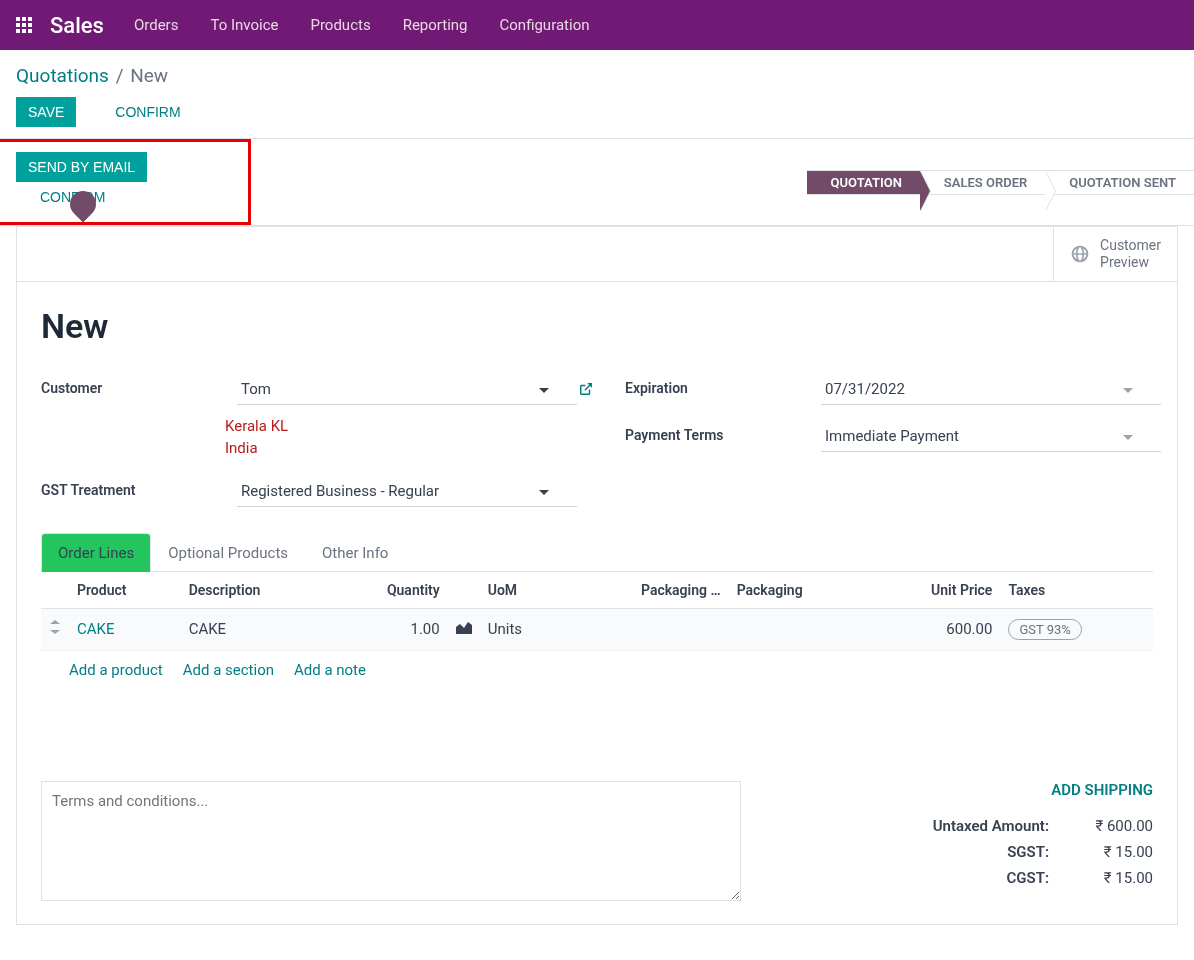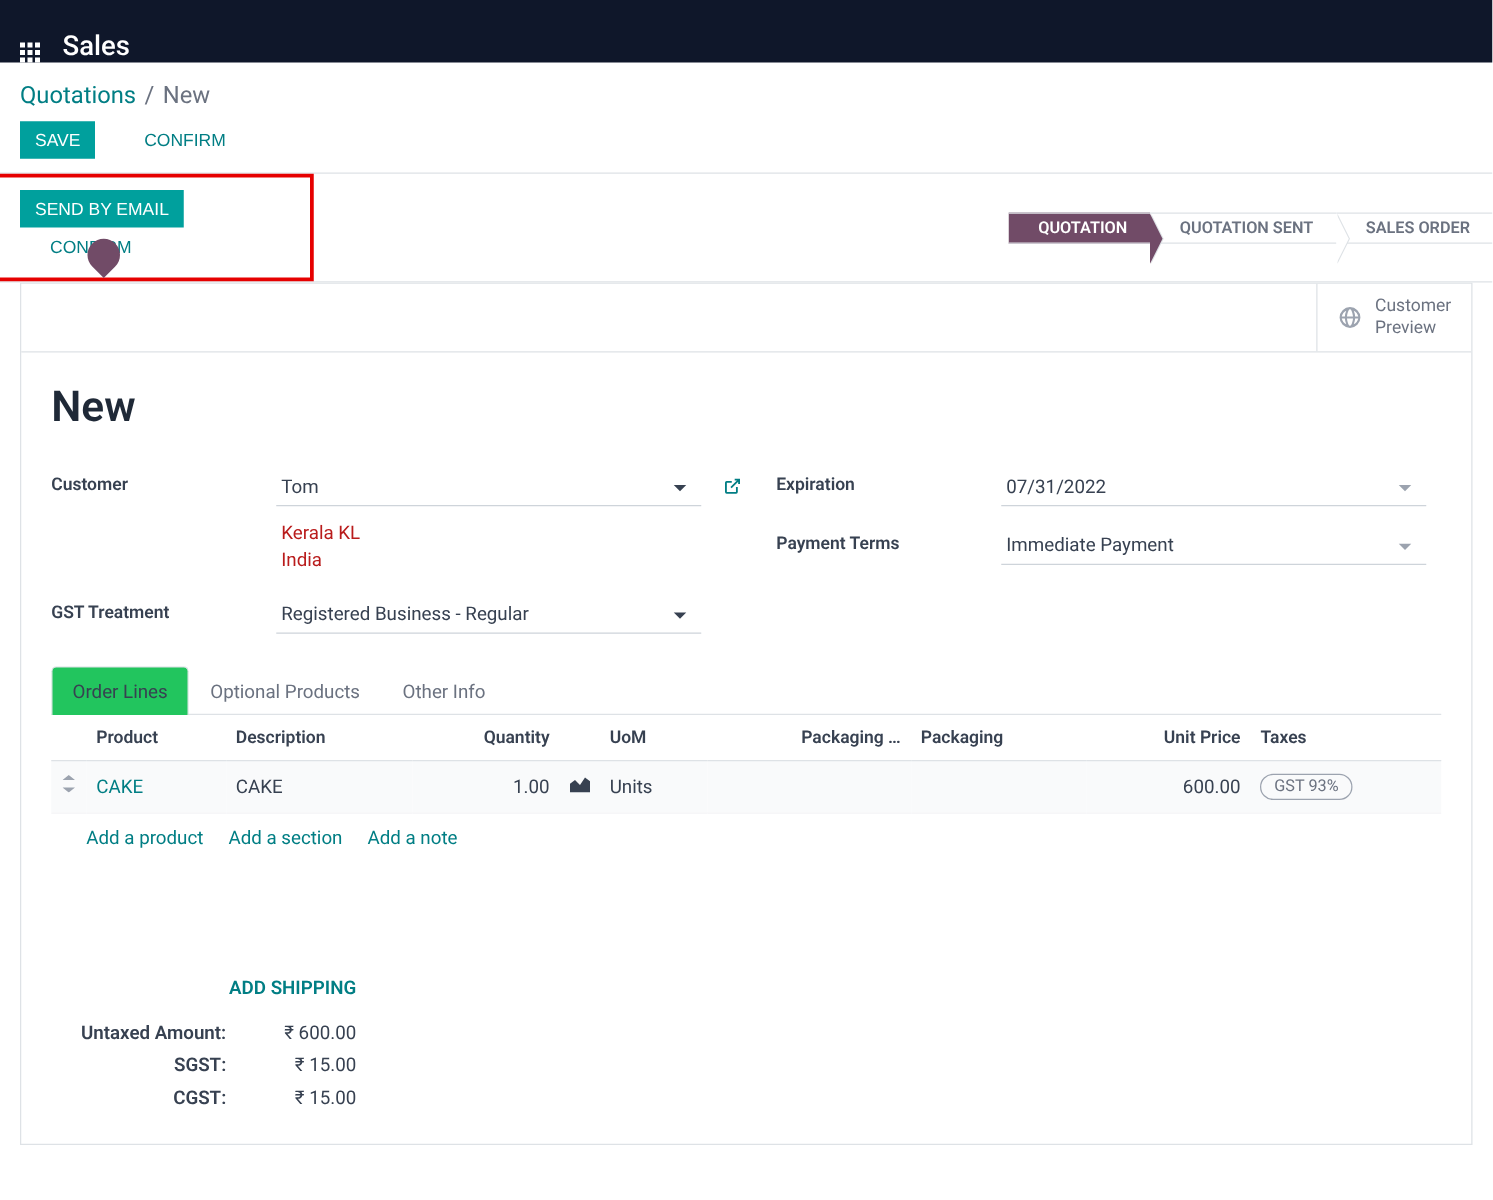--- a/index.html
+++ b/index.html
@@ -1,18 +1,18 @@
 <!DOCTYPE html>
 <html><head>
 <meta charset="utf-8">
 <style>
 * { box-sizing: border-box; margin: 0; padding: 0; }
 body { font-family: -apple-system, BlinkMacSystemFont, "Segoe UI", Roboto, sans-serif; font-size: 14px; color: #374151; background: #fff; }
 
-.top-nav { background: #0f172a; height: 50px; display: flex; align-items: flex-end; padding: 0 16px; color: #fff; }
+.top-nav { background: #701a75; height: 50px; display: flex; align-items: center; padding: 0 16px; color: #fff; }
 .apps-icon { display: grid; grid-template-columns: repeat(3, 4px); grid-template-rows: repeat(3, 4px); gap: 2px; margin-right: 18px; cursor: pointer; }
 .apps-icon span { background: #fff; width: 4px; height: 4px; }
 .module-name { font-size: 22px; font-weight: 500; margin-right: 30px; }
 .nav-menu { display: flex; gap: 32px; }
 .nav-menu a { color: #E8D9E3; text-decoration: none; font-size: 15px; cursor: pointer; }
 
 .breadcrumb-row { padding: 14px 16px 10px; }
 .breadcrumb { font-size: 19px; }
 .bc-link { color: #017E84; cursor: pointer; }
 .bc-sep { color: #6B7280; margin: 0 2px; }
@@ -42,21 +42,21 @@
 .stat-button .lbl { font-size: 14px; line-height: 1.2; }
 
 .sheet-body { padding: 24px 24px 12px; }
 .record-title { font-size: 34px; font-weight: 600; color: #1F2937; margin-bottom: 28px; }
 
 .fields-row { display: flex; gap: 48px; }
 .fields-col { flex: 1; }
 .field { display: flex; align-items: flex-start; margin-bottom: 16px; }
 .field-label { width: 180px; font-size: 14px; font-weight: 600; color: #374151; padding-top: 6px; }
 .field-val { flex: 1; position: relative; }
-.underline-input { border: none; border-bottom: 1px solid #CED4DA; padding: 6px 24px 6px 4px; width: 100%; font-size: 15px; color: #374151; display: flex; align-items: center; justify-content: space-between; cursor: pointer; }
+.underline-input { border: none; border-bottom: 1px solid #CED4DA; padding: 6px 24px 6px 4px; width: 100%; font-size: 15px; color: #374151; display: flex; align-items: center; justify-content: space-between; cursor: pointer; margin-left: 16px; }
 .underline-input.narrow { width: 340px; }
 .caret-down { width: 0; height: 0; border-left: 5px solid transparent; border-right: 5px solid transparent; border-top: 5px solid #374151; position: absolute; right: 6px; top: 14px; }
 .caret-down.grey { border-top-color: #9CA3AF; }
 .ext-link { color: #017E84; margin-left: 8px; cursor: pointer; position: absolute; right: -26px; top: 8px; }
 .addr { font-size: 15px; color: #b91c1c; padding: 10px 0 0 4px; line-height: 1.5; }
 
 .tabs { display: flex; border-bottom: 1px solid #DEE2E6; margin-top: 10px; }
 .tab { padding: 10px 16px; font-size: 15px; color: #6B7280; cursor: pointer; border: 1px solid transparent; border-bottom: none; margin-bottom: -1px; }
 .tab.active { color: #374151; border-color: #DEE2E6; background: #22c55e; border-radius: 4px 4px 0 0; }
 
@@ -92,20 +92,27 @@
       <span></span>
       <span></span>
       <span></span>
       <span></span>
       <span></span>
       <span></span>
       <span></span>
       <span></span>
   </div>
   <div class="module-name">Sales</div>
+  <div class="nav-menu">
+    <a>Orders</a>
+    <a>To Invoice</a>
+    <a>Products</a>
+    <a>Reporting</a>
+    <a>Configuration</a>
+  </div>
 </div>
 
 <div class="breadcrumb-row">
   <div class="breadcrumb">
     <span class="bc-link">Quotations</span>
     <span class="bc-sep">/</span>
     <span class="bc-current">New</span>
   </div>
 </div>
 
@@ -117,22 +124,22 @@
 <div class="statusbar-outer">
   <div class="statusbar-left">
     <div class="statusbar-container">
       <button class="btn btn-primary">SEND BY EMAIL</button>
       <button class="btn btn-link" style="margin-left:12px;">CONFIRM</button>
     </div>
     <div class="pointer"></div>
   </div>
   <div class="status-arrows">
     <div class="arrow active">QUOTATION</div>
+    <div class="arrow">SALES ORDER</div>
     <div class="arrow">QUOTATION SENT</div>
-    <div class="arrow">SALES ORDER</div>
   </div>
 </div>
 
 <div class="form-sheet">
   <div class="stat-buttons-row">
     <div class="stat-button">
       <svg viewBox="0 0 24 24">
           <path d="M12 2a10 10 0 100 20 10 10 0 000-20zm7.9 9h-3a16 16 0 00-1.3-5.5A8 8 0 0119.9 11zM12 4c1 0 2.4 2.5 2.9 7H9.1C9.6 6.5 11 4 12 4zM8.4 5.5A16 16 0 007.1 11h-3a8 8 0 014.3-5.5zM4.1 13h3A16 16 0 008.4 18.5 8 8 0 014.1 13zM12 20c-1 0-2.4-2.5-2.9-7h5.8c-.5 4.5-1.9 7-2.9 7zm3.6-1.5A16 16 0 0016.9 13h3a8 8 0 01-4.3 5.5z"></path>
         </svg>
       <div class="lbl">
@@ -243,20 +250,23 @@
       </tbody>
     </table>
     <div class="add-links">
       <a>Add a product</a>
       <a>Add a section</a>
       <a>Add a note</a>
     </div>
   </div>
 
   <div class="bottom-row">
+    <div class="terms-box">
+      <textarea placeholder="Terms and conditions..." style=""></textarea>
+    </div>
     <div class="ship-totals">
       <a class="add-shipping">ADD SHIPPING</a>
       <div class="total-line">
         <span class="tl-label">Untaxed Amount:</span>
         <span class="tl-val">₹ 600.00</span>
       </div>
       <div class="total-line">
         <span class="tl-label">SGST:</span>
         <span class="tl-val">₹ 15.00</span>
       </div>

